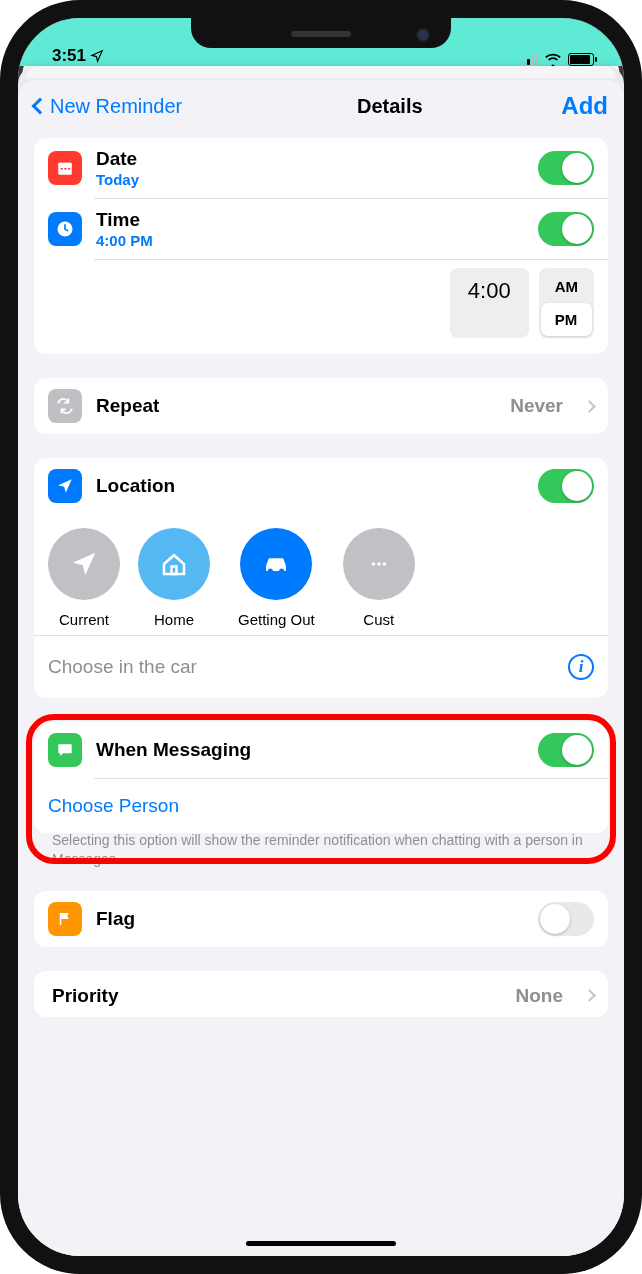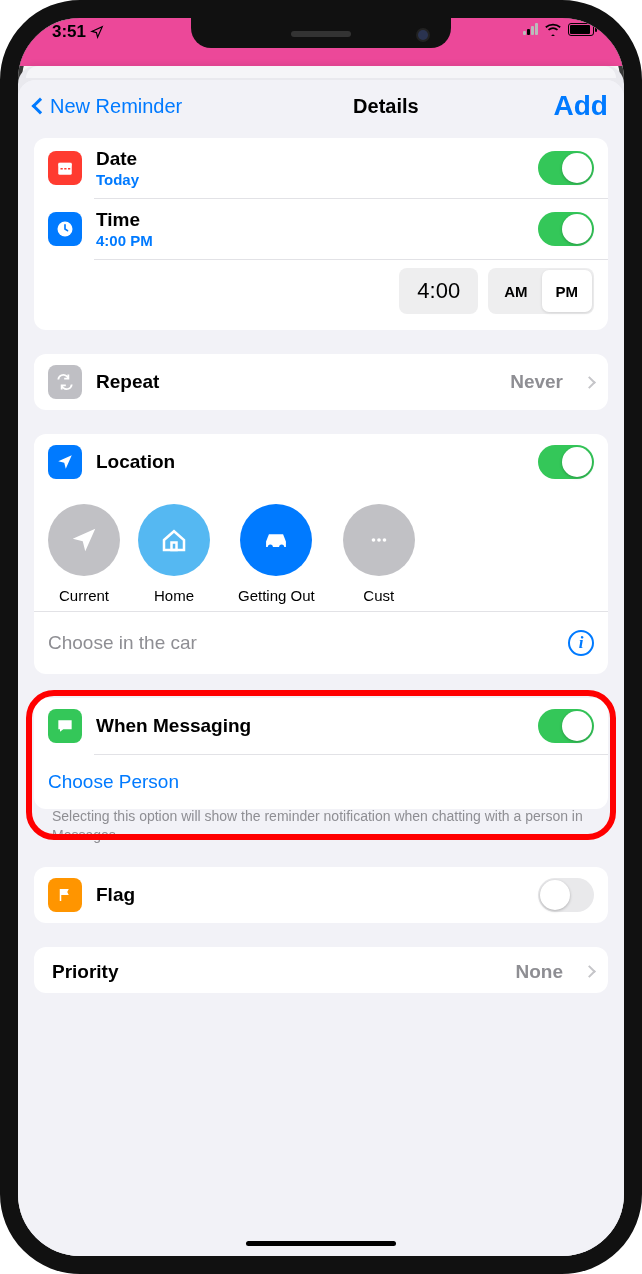--- a/index.html
+++ b/index.html
@@ -51,24 +51,24 @@
     height: 6px;
     border-radius: 3px;
     background: #333;
     z-index: 60;
   }
   .statusbar {
     height: 48px;
     padding: 4px 24px 0;
     display: flex;
     justify-content: space-between;
-    align-items: flex-start;
+    align-items: flex-end;
     font-size: 17px;
     font-weight: 600;
-    background: #ec4899;
+    background: #5eead4;
   }
   .status-left { display: flex; align-items: center; gap: 4px; padding-left: 10px;}
   .status-right { display: flex; align-items: center; gap: 6px; padding-right: 6px;}
   .signal-bars {
     display:flex; align-items:flex-end; gap:1px; height:12px;
   }
   .signal-bars span { width:3px; background:#bbb; border-radius:1px;}
   .signal-bars .b1{height:4px;} .signal-bars .b2{height:6px; background:#000;}
   .signal-bars .b3{height:9px;} .signal-bars .b4{height:12px;}
   .battery {
@@ -102,21 +102,21 @@
   .navbar {
     height: 52px;
     display:flex;
     align-items:center;
     justify-content: space-between;
     padding: 0 16px;
     background: #f2f2f7;
   }
   .nav-left { display:flex; align-items:center; color:#007aff; font-size:20px; font-weight:400; gap:2px;}
   .nav-title { font-size:20px; font-weight:600; color:#000;margin-left:36px; }
-  .nav-right { color:#007aff; font-size:28px; font-weight:600; }
+  .nav-right { color:#007aff; font-size:24px; font-weight:600; }
   .chevron-left {
     width: 12px; height: 12px; border-left: 3px solid #007aff; border-bottom: 3px solid #007aff;
     transform: rotate(45deg); margin-right:2px;
   }
 
   .content {
     position:absolute;
     top:52px; left:0; right:0; bottom:0;
     overflow:hidden;
     padding: 6px 16px 0;
@@ -186,20 +186,21 @@
     font-size:22px;
     color:#000;
     font-weight:400;
   }
   .seg {
     display:flex;
     background:#eeeeef;
     border-radius:8px;
     padding:2px;
     align-items:stretch;
+    flex-direction:column;
   }
   .seg-item {
     padding: 8px 14px;
     font-size:15px;
     font-weight:600;
     color:#000;
     display:flex;
     align-items:center;
     border-radius:7px;
   }

